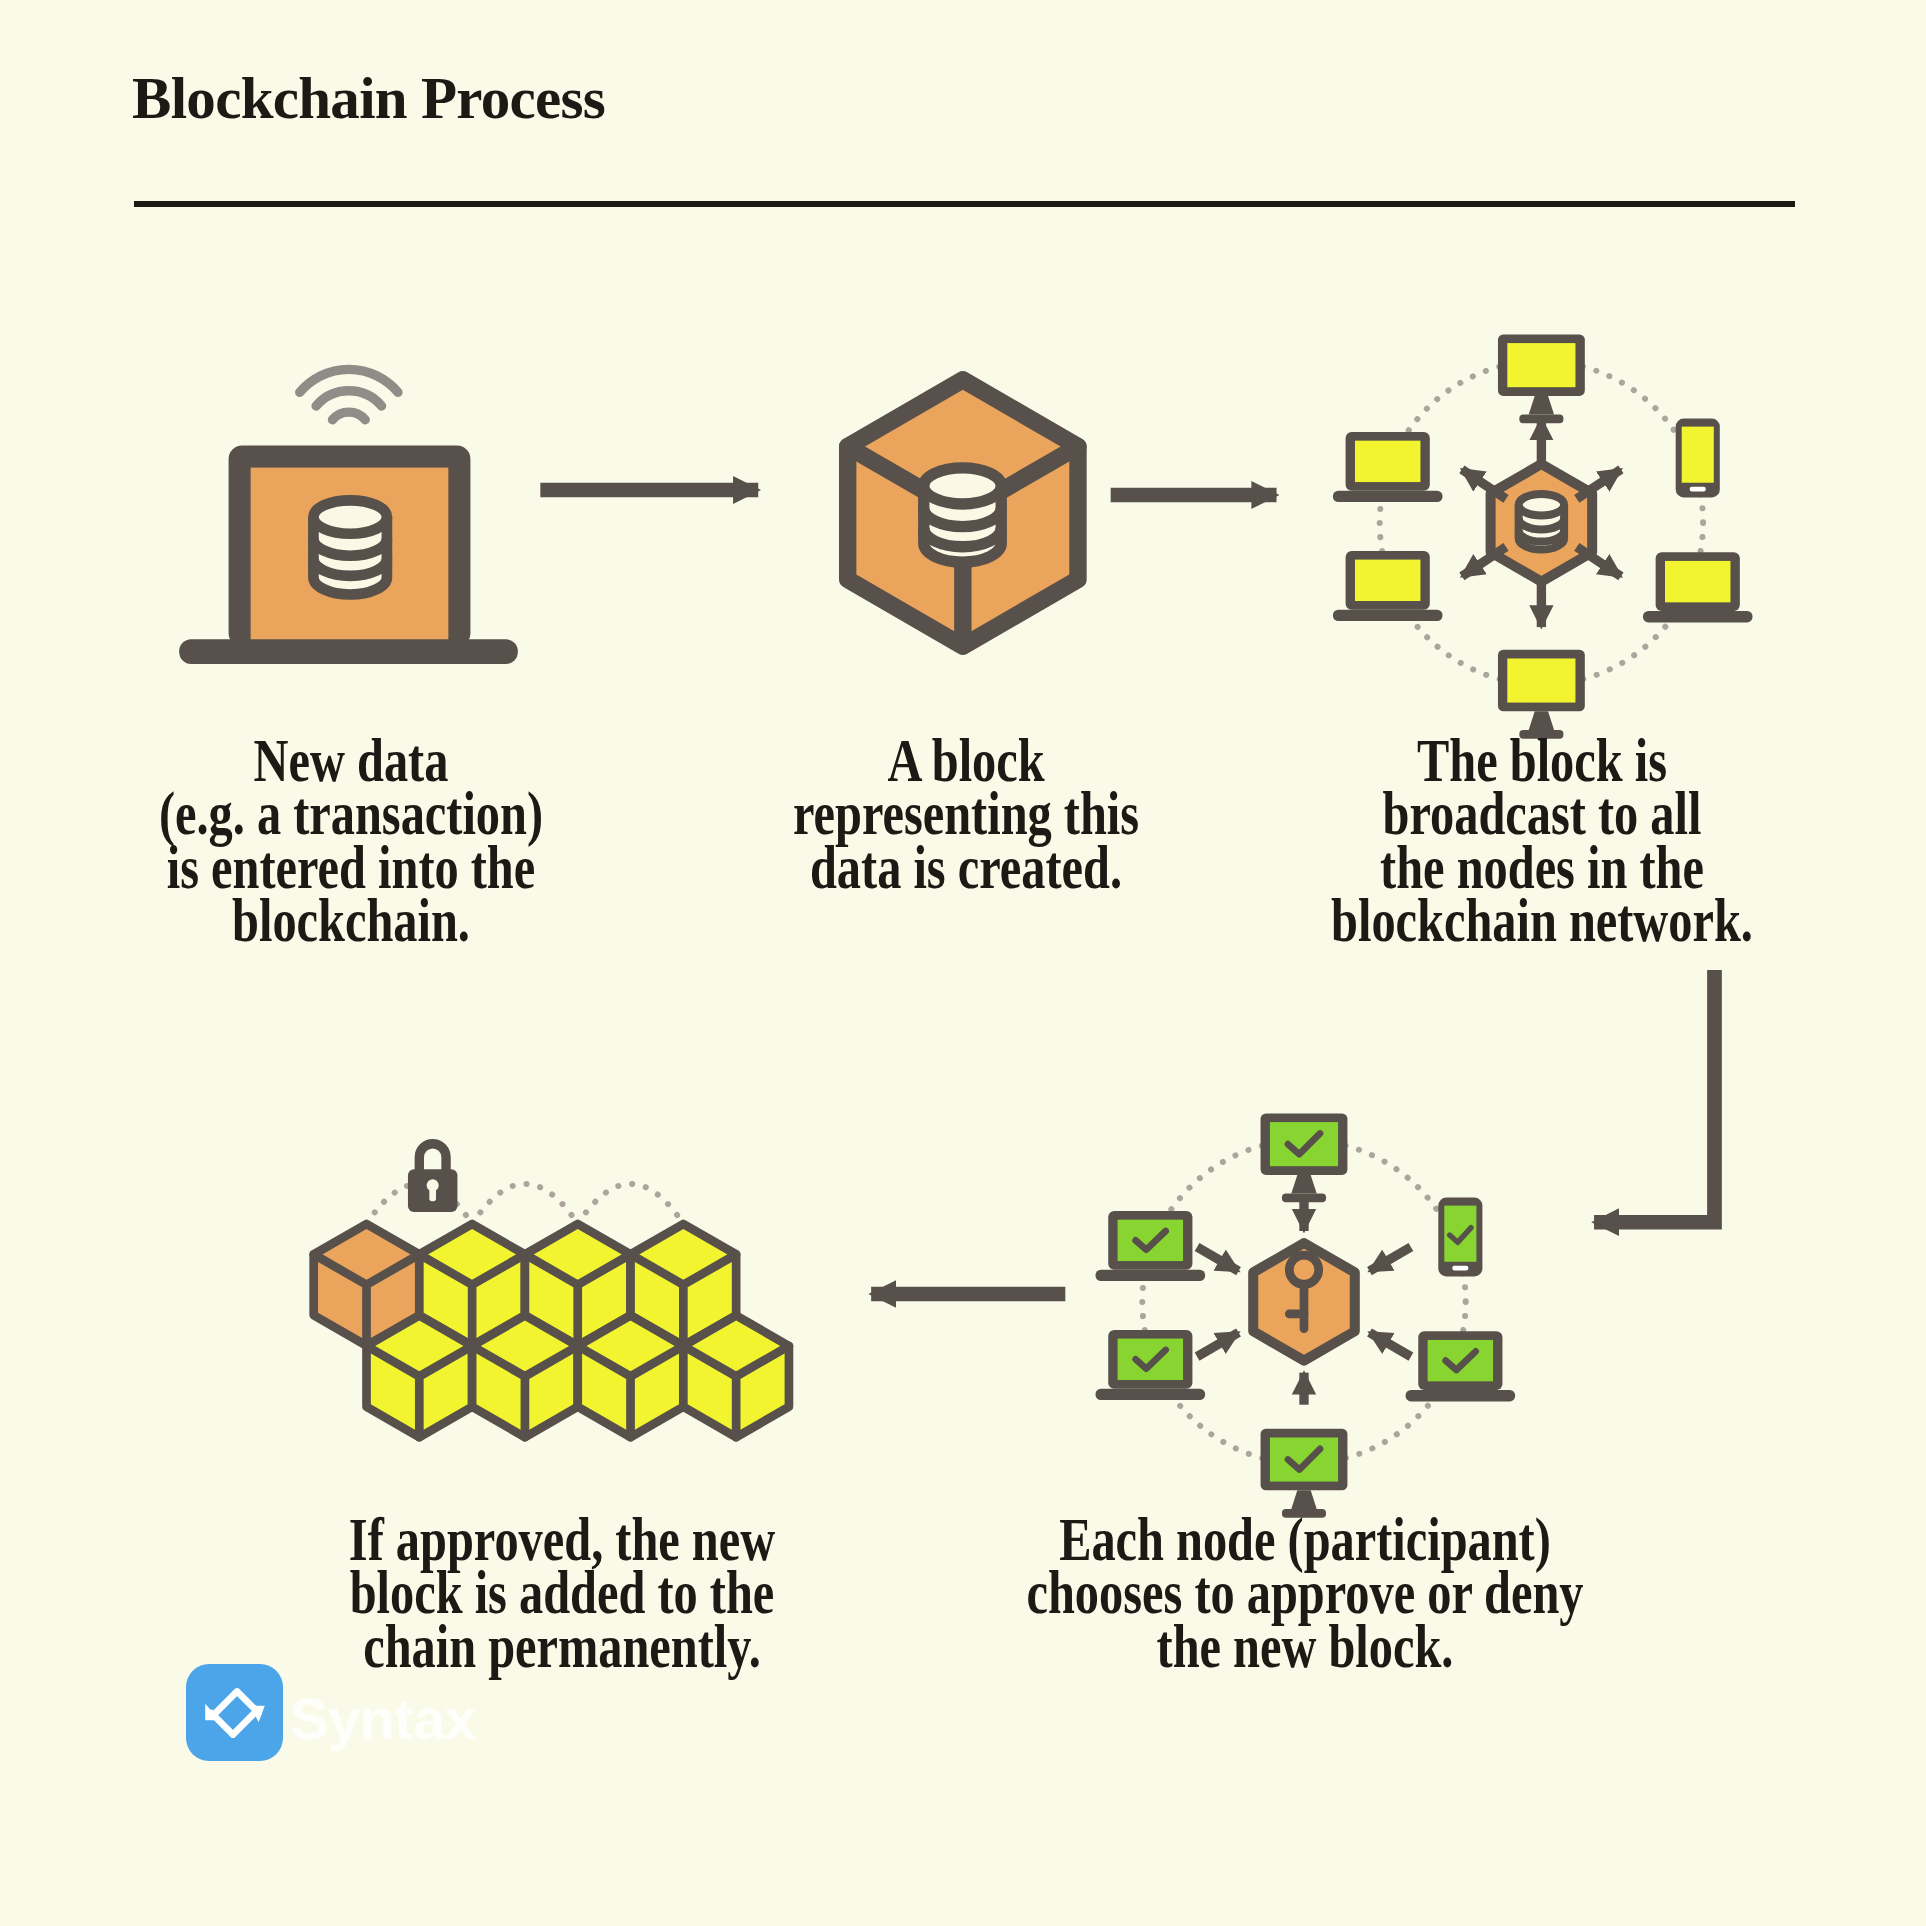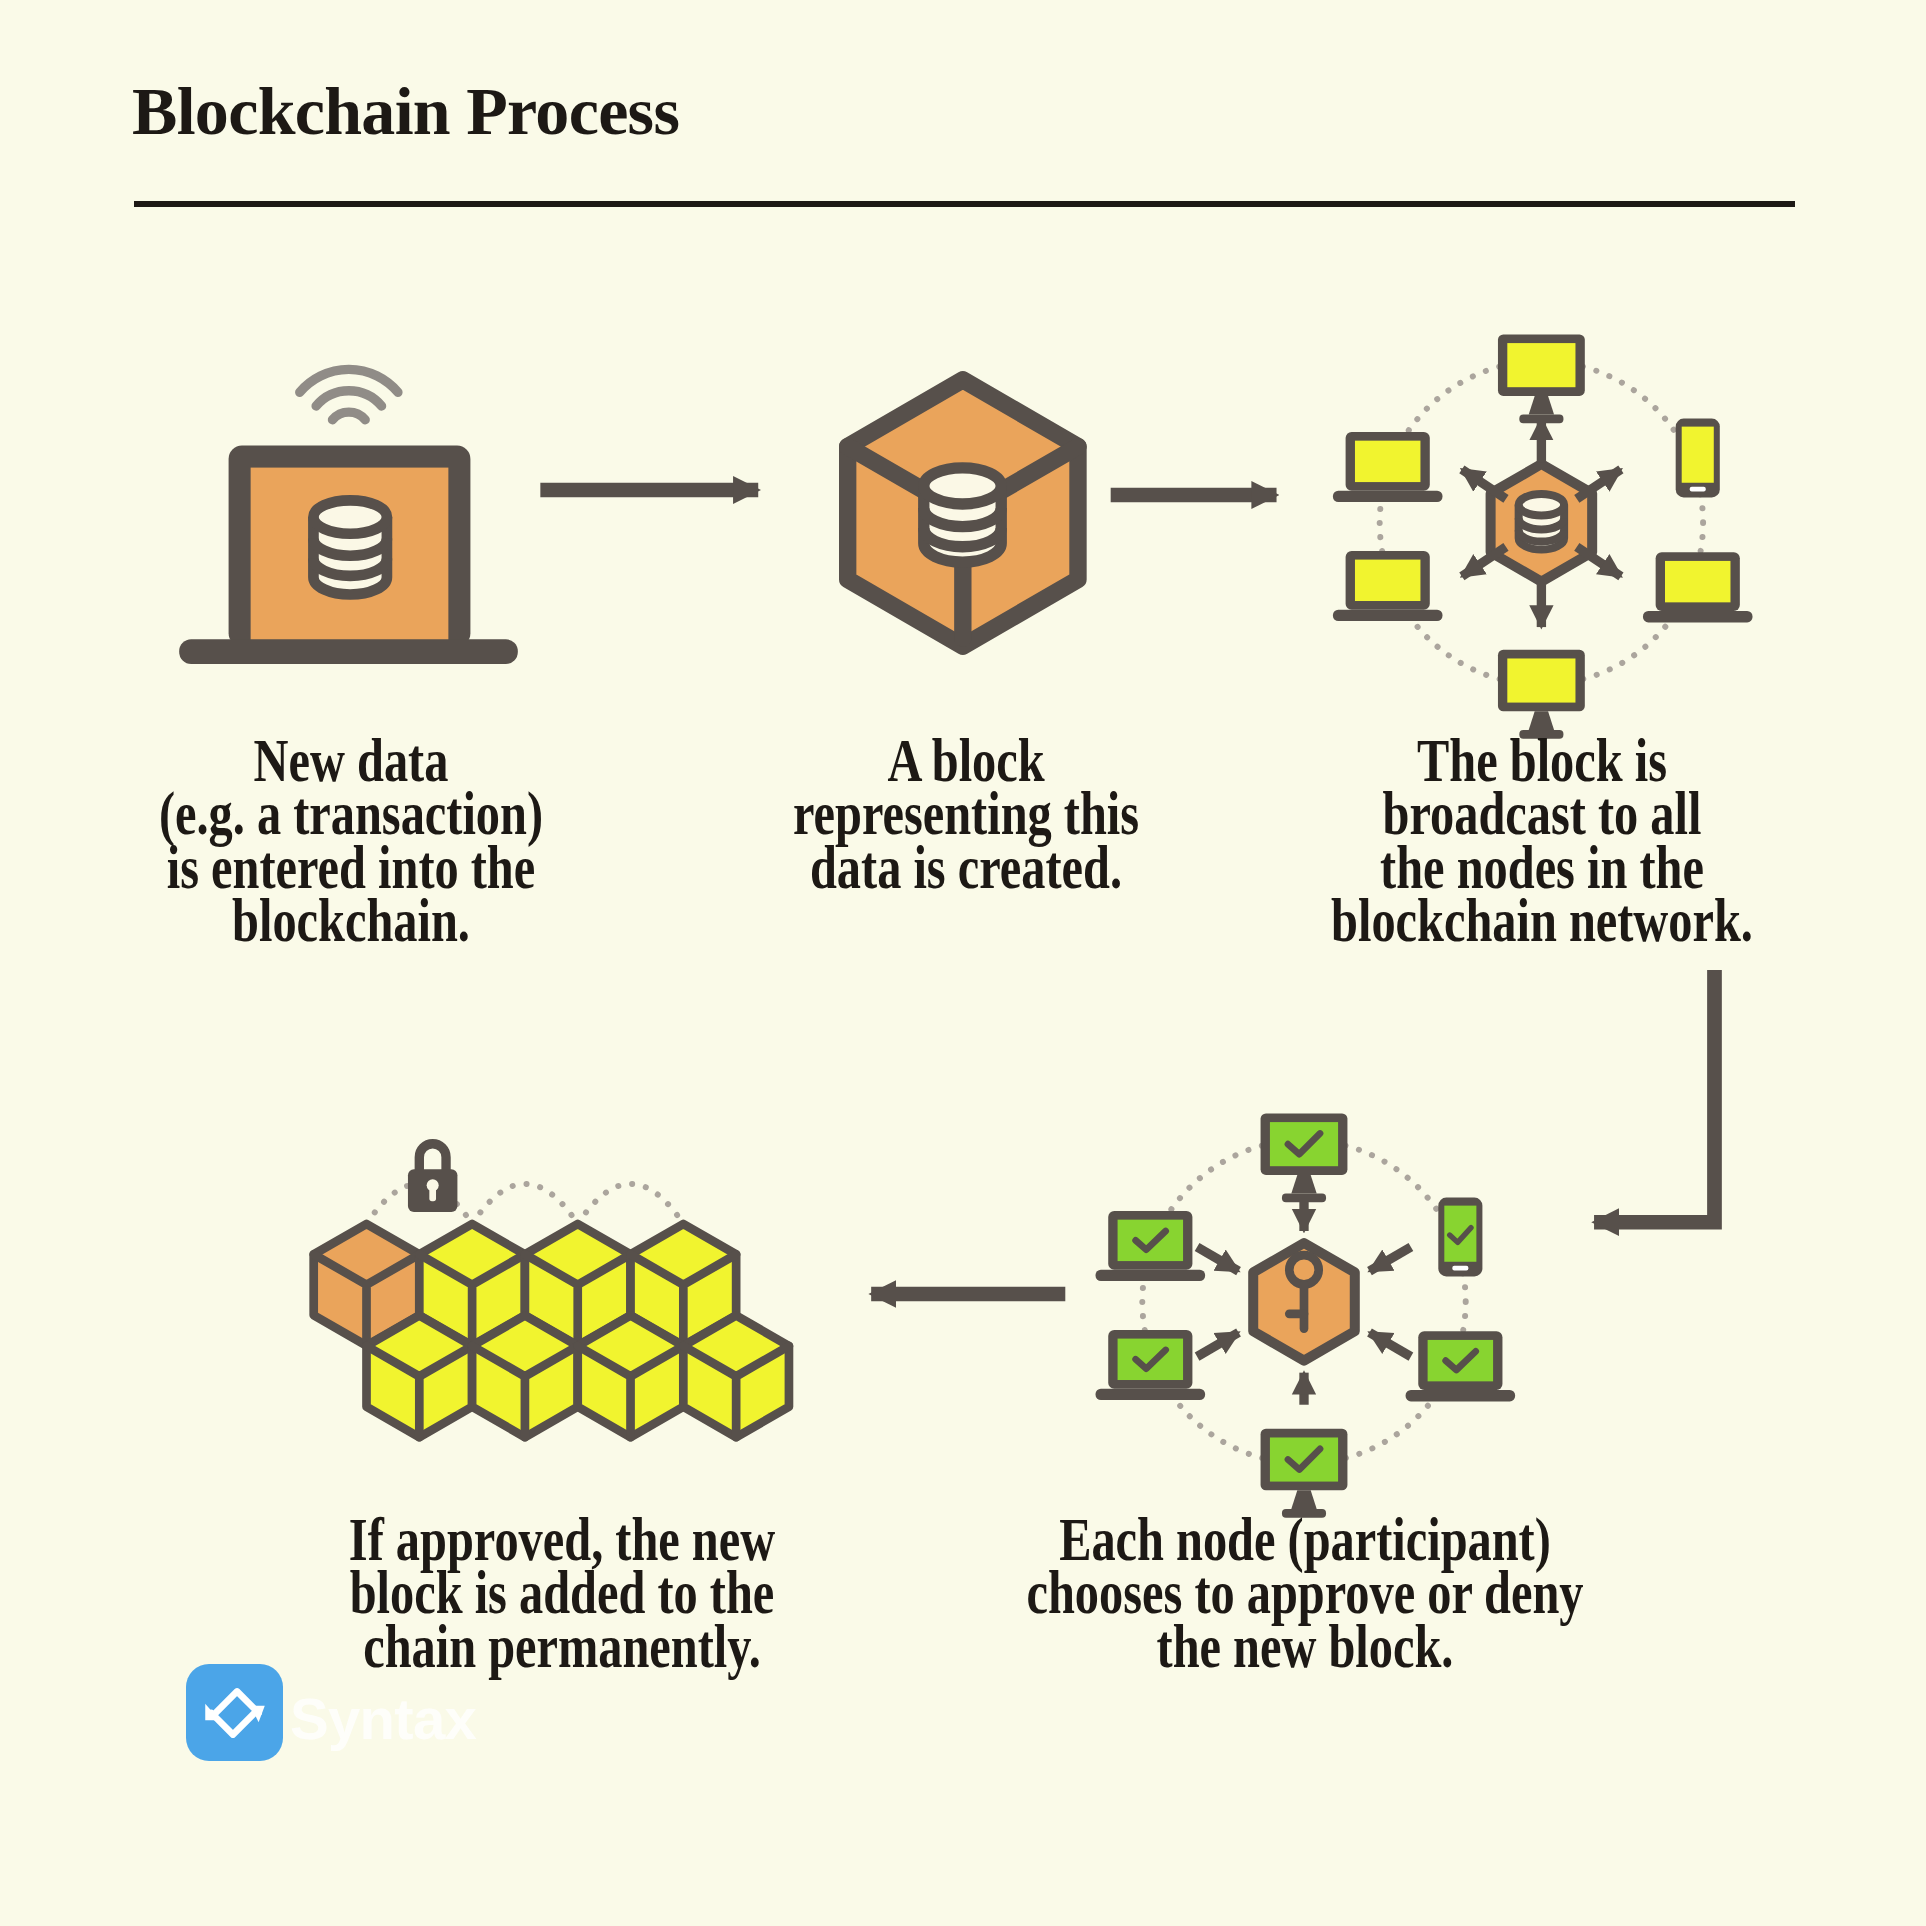--- a/index.html
+++ b/index.html
@@ -5,22 +5,22 @@
   :root{
     --bg:#FAFAE8; --ink:#1D1915; --line:#57504B; --orange:#EAA45B;
     --cream:#FBF8E6; --yellow:#F1F42F; --green:#88D430; --dot:#ABA59D;
     --wifi:#908C87; --blue:#4BA5E8; --watermark:#FFFFFF;
   }
   *{margin:0;padding:0;box-sizing:border-box;}
   html,body{width:1926px;height:1926px;}
   body{background:var(--bg);position:relative;overflow:hidden;
        font-family:"Liberation Serif","DejaVu Serif",serif;}
   .abs{position:absolute;}
-  .title{left:132px;top:64px;font-size:68px;font-weight:700;color:var(--ink);
-         letter-spacing:-0.7px;white-space:nowrap;margin-top:8px;}
+  .title{left:132px;top:64px;font-size:59px;font-weight:700;color:var(--ink);
+         letter-spacing:-0.7px;white-space:nowrap;}
   .rule{left:134px;top:201px;width:1661px;height:6px;background:var(--ink);}
   .caption{font-size:62px;line-height:.86;font-weight:700;color:var(--ink);
            text-align:center;white-space:pre-line;transform:scaleX(.78);
            transform-origin:50% 0;letter-spacing:0px;}
   .cap1{left:50px;  top:734px;width:602px;}
   .cap2{left:665px; top:734px;width:602px;}
   .cap3{left:1241px;top:734px;width:602px;}
   .cap4{left:937px;top:1513px;width:736px;}
   .cap5{left:261px; top:1513px;width:602px;}
   .logo-badge{left:186px;top:1664px;width:97px;height:97px;border-radius:23px;

